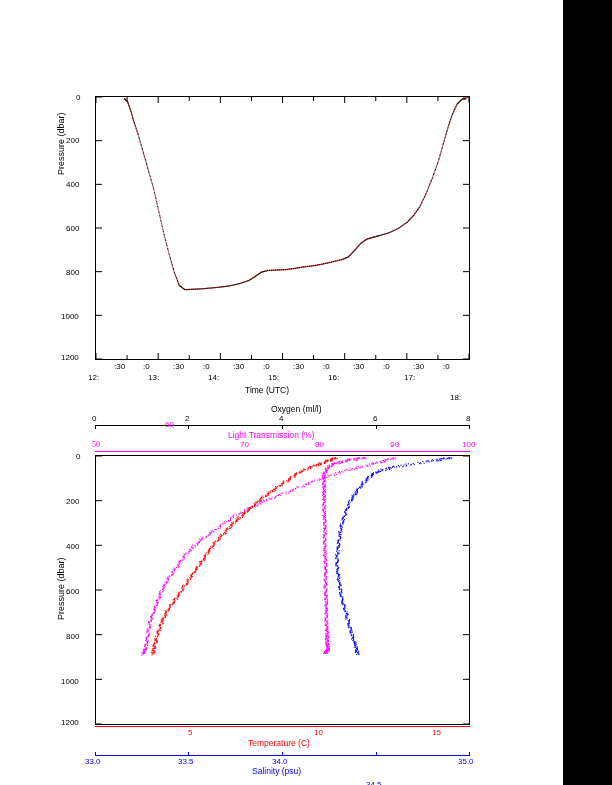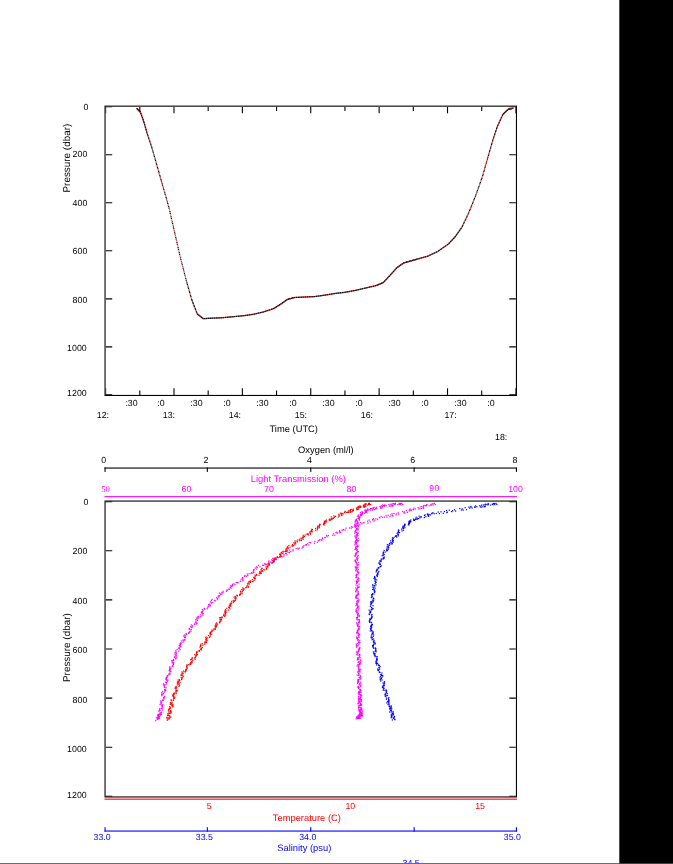--- a/index.html
+++ b/index.html
@@ -830,21 +830,21 @@
   <div class="tick" style="left:92px;top:414px;">0</div>
   <div class="tick" style="left:185px;top:414px;">2</div>
   <div class="tick" style="left:279px;top:414px;">4</div>
   <div class="tick" style="left:373px;top:414px;">6</div>
   <div class="tick" style="left:466px;top:414px;">8</div>
 
   <div class="xcap black" style="left:245px;top:404px;">Oxygen (ml/l)</div>
 
   <div class="axisline" style="left:95px;top:451px;width:375px;height:1px;background:#ff00ff;"></div>
   <div class="tick magenta" style="left:92px;top:440px;font-family:Liberation Serif, serif;">50</div>
-  <div class="tick magenta" style="left:165px;top:440px;">60</div>
+  <div class="tick magenta" style="left:165px;top:420px;">60</div>
   <div class="tick magenta" style="left:240px;top:440px;">70</div>
   <div class="tick magenta" style="left:315px;top:440px;">80</div>
   <div class="tick magenta" style="left:390px;top:440px;font-family:Liberation Mono, monospace;">90</div>
   <div class="tick magenta" style="left:462px;top:440px;">100</div>
   <div class="xcap magenta" style="left:228px;top:430px;">Light Transmission (%)</div>
 
   <div id="plot2">
     <svg id="svg2" width="373" height="268">
         <line y1="0" y2="0" x1="0" x2="6" stroke="#000" stroke-width="1"></line>
         <line y1="0" y2="0" x1="367" x2="373" stroke="#000" stroke-width="1"></line>

